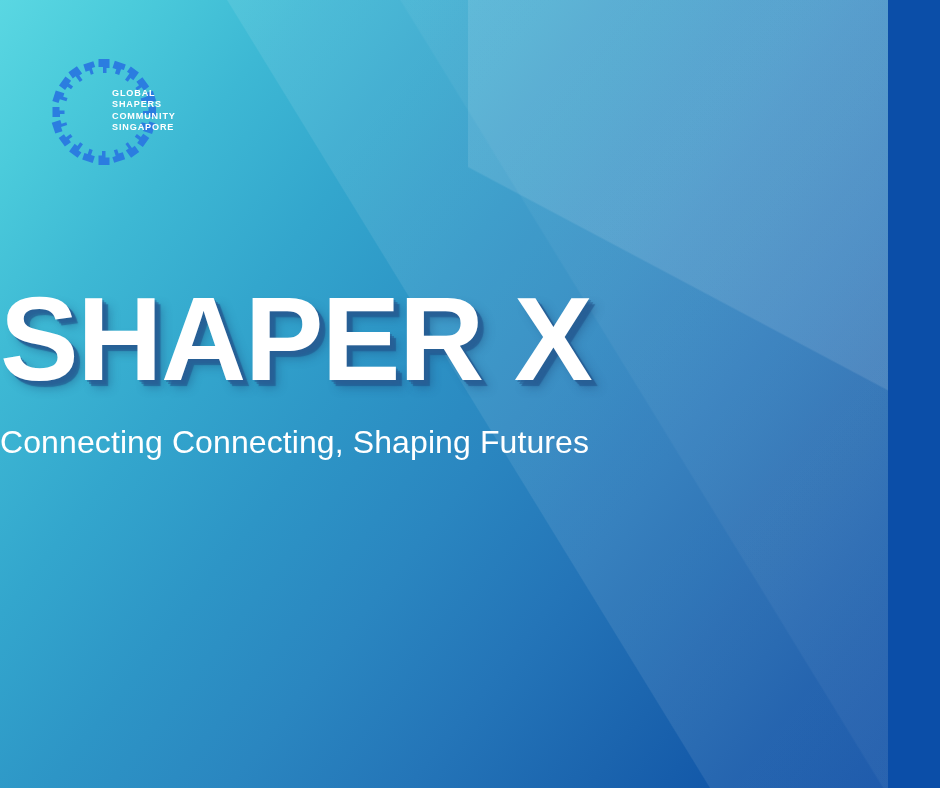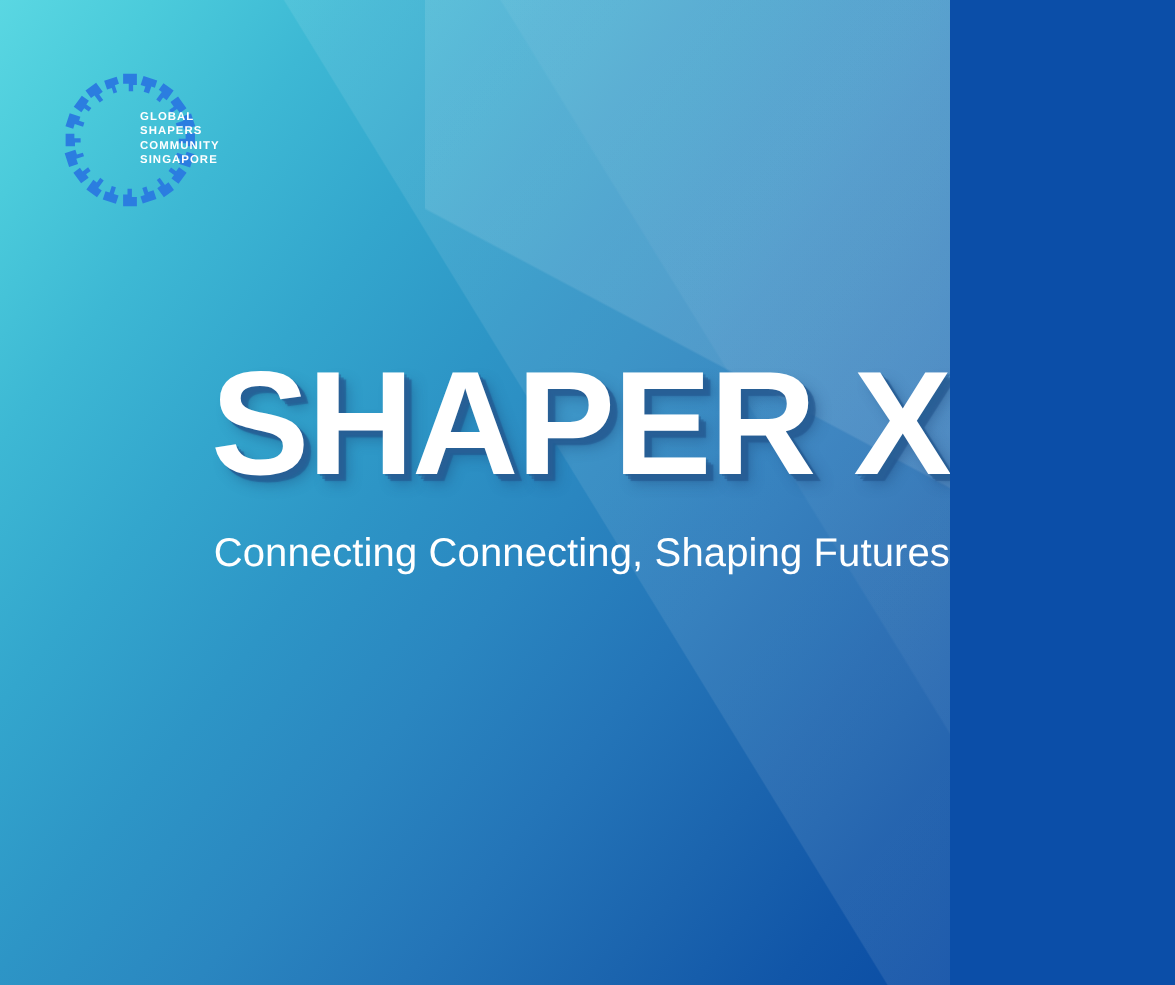--- a/index.html
+++ b/index.html
@@ -8,21 +8,21 @@
   html, body {
     width:940px; height:788px;
     overflow:hidden;
     background:#0b4ea8;
     font-family:"Liberation Sans", sans-serif;
   }
 
   
   #banner {
     position:relative;
-    width:760px; height:788px;
+    width:888px; height:788px;
     overflow:hidden;
     
     background:linear-gradient(128deg,
         #5ad7e2   0%,
         #4bcbdb   9%,
         #3db8d4  20%,
         #33a6cd  32%,
         #2d95c6  44%,
         #2a86c0  56%,
         #2475b8  68%,
@@ -84,21 +84,21 @@
     text-transform:uppercase;
     white-space:nowrap;
   }
   #logo-text div { display:block; }
 
   
   #headline-block {
     position:absolute;
     left:0; right:0;
     top:280px;
-    text-align:right;
+    text-align:left;
   }
 
   #title {
     color:#ffffff;
     font-family:"Liberation Sans", sans-serif;
     font-weight:700;
     font-size:118px;
     line-height:118px;
     letter-spacing:-1.5px;
     white-space:nowrap;

